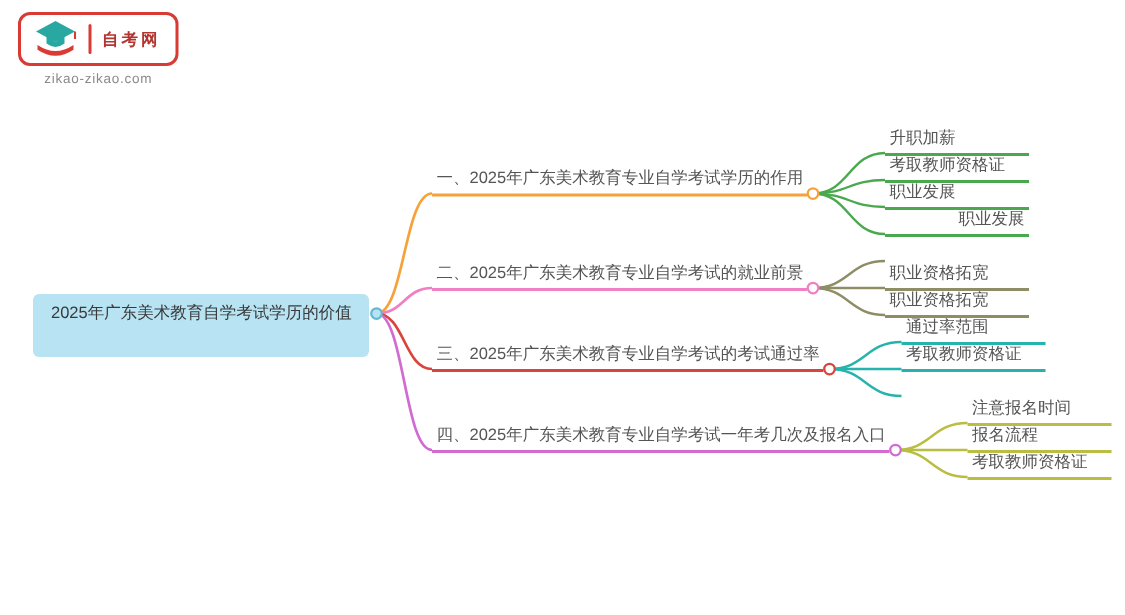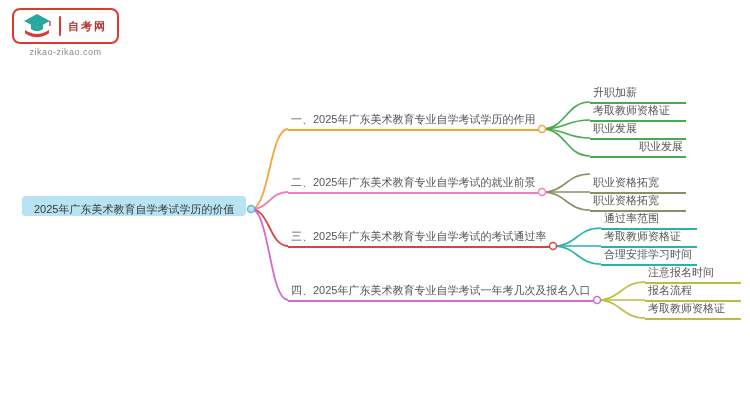--- a/index.html
+++ b/index.html
@@ -27,21 +27,21 @@
   .logo-divider { width: 2px; height: 20px; background: var(--accent, #d93a34); border-radius: 1px; }
   .logo-text { font-size: 11px; font-weight: bold; color: var(--site-name-color, #b23530); letter-spacing: 2px; }
   .logo-url { text-align: center; font-size: 9px; color: #8a8a8a; margin-top: 3px; letter-spacing: 0.5px; }
 
   
   #mindmap { position: absolute; inset: 0; }
   #links { position: absolute; left: 0; top: 0; }
   #root-node {
     position: absolute;
     left: 22px;
-    height: 20px; line-height: 26px;
+    height: 42px; line-height: 26px;
     padding: 0 12px;
     border-radius: 4px;
     font-size: 11px;
     white-space: nowrap;
     z-index: 2;
   }
   .mnode {
     position: absolute;
     font-size: 11px;
     line-height: 15px;
@@ -100,18 +100,17 @@
     <div class="mnode leaf" style="top: 85px; border-bottom-color: rgb(74, 168, 78); left: 590px;">升职加薪</div>
     <div class="mnode leaf" style="top: 103px; border-bottom-color: rgb(74, 168, 78); left: 590px;">考取教师资格证</div>
     <div class="mnode leaf" style="top: 121px; border-bottom-color: rgb(74, 168, 78); left: 590px;">职业发展</div>
     <div class="mnode leaf" style="top: 139px; border-bottom-color: rgb(74, 168, 78); left: 590px; text-align: right;">职业发展</div>
     <div class="mnode topic" style="left: 288px; top: 175px; border-bottom-color: rgb(240, 127, 195);">二、2025年广东美术教育专业自学考试的就业前景</div>
     <div class="mnode leaf" style="top: 175px; border-bottom-color: rgb(142, 142, 102); left: 590px;">职业资格拓宽</div>
     <div class="mnode leaf" style="top: 193px; border-bottom-color: rgb(142, 142, 102); left: 590px;">职业资格拓宽</div>
     <div class="mnode topic" style="left: 288px; top: 229px; border-bottom-color: rgb(217, 69, 60);">三、2025年广东美术教育专业自学考试的考试通过率</div>
     <div class="mnode leaf" style="top: 211px; border-bottom-color: rgb(39, 179, 173); left: 601px;">通过率范围</div>
     <div class="mnode leaf" style="top: 229px; border-bottom-color: rgb(39, 179, 173); left: 601px;">考取教师资格证</div>
-    <div class="mnode leaf" style="top: 247px; border-bottom-color: rgb(39, 179, 173); left: 601px;">合理安排学习时间</div>
     <div class="mnode topic" style="left: 288px; top: 283px; border-bottom-color: rgb(209, 106, 209);">四、2025年广东美术教育专业自学考试一年考几次及报名入口</div>
     <div class="mnode leaf" style="top: 265px; border-bottom-color: rgb(185, 189, 64); left: 645px;">注意报名时间</div>
     <div class="mnode leaf" style="top: 283px; border-bottom-color: rgb(185, 189, 64); left: 645px;">报名流程</div>
     <div class="mnode leaf" style="top: 301px; border-bottom-color: rgb(185, 189, 64); left: 645px;">考取教师资格证</div>
   </div>
 
 </body></html>

